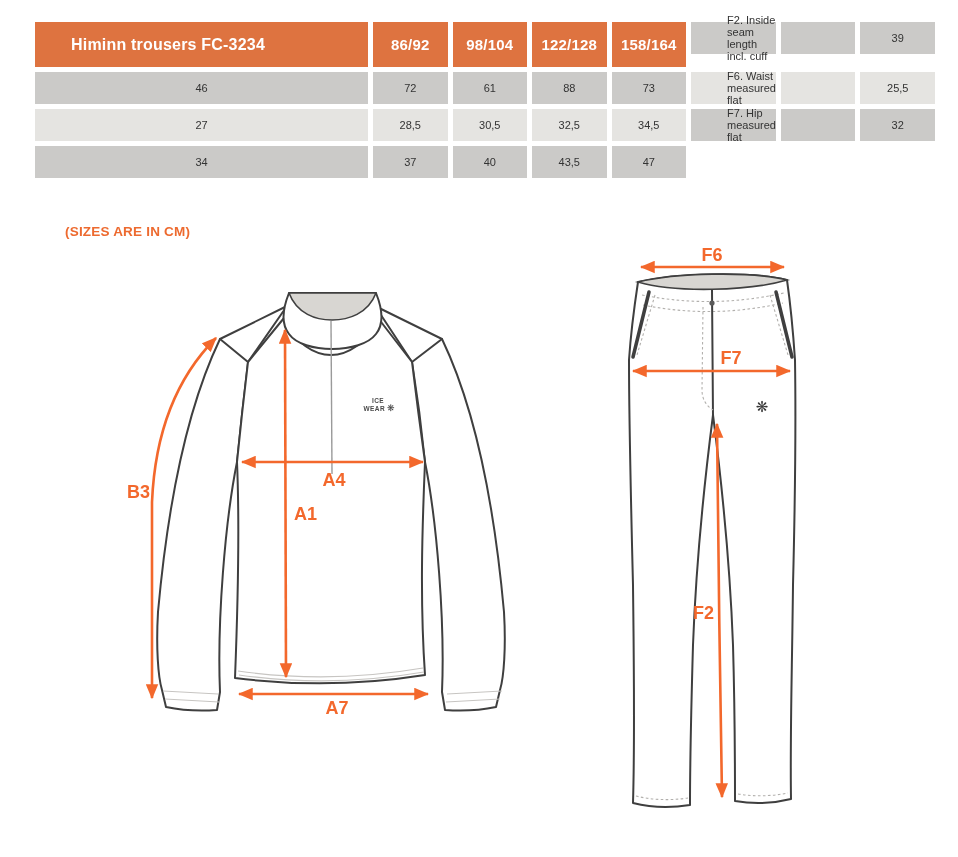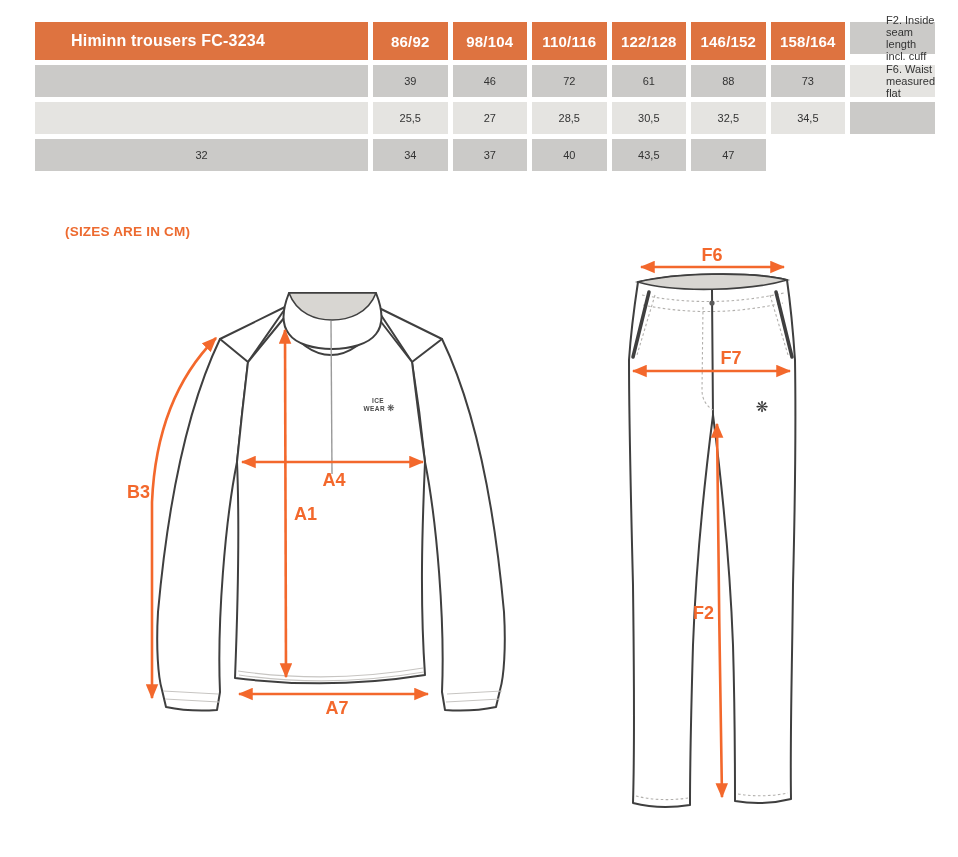--- a/index.html
+++ b/index.html
@@ -10,21 +10,21 @@
   .size-table{
     position:absolute;left:35px;top:22px;width:900px;
     display:grid;grid-template-columns:333px repeat(7,1fr);gap:5px;
   }
   .cell{
     display:flex;align-items:center;justify-content:center;
     font-size:11px;color:var(--text-dark);box-sizing:border-box;
   }
   .cell.header{
     background:var(--header-orange);color:#ffffff;font-weight:bold;
-    height:38px;font-size:15px;letter-spacing:.2px;
+    height:45px;font-size:15px;letter-spacing:.2px;
   }
   .cell.left{justify-content:flex-start;padding-left:36px;}
   .cell.header.left{font-size:16px;}
   .cell.data{height:32px;}
   .cell.dark{background:var(--row-dark);}
   .cell.light{background:var(--row-light);}
   .units-note{
     position:absolute;left:65px;top:224px;font-size:13.5px;font-weight:bold;
     color:var(--note-orange);letter-spacing:.2px;
   }
@@ -47,40 +47,39 @@
   .logomark{fill:#3c3c3c;font-family:"DejaVu Sans",sans-serif;font-size:9px;}
   .snowflake{fill:#3a3a3a;font-family:"DejaVu Sans",sans-serif;font-size:15px;}
 </style>
 </head>
 <body>
 
 <div class="size-table">
     <div class="cell header left">Himinn trousers FC-3234</div>
     <div class="cell header">86/92</div>
     <div class="cell header">98/104</div>
-    <div class="cell header">110/116</div>
     <div class="cell header">122/128</div>
-    <div class="cell header">146/152</div>
     <div class="cell header">158/164</div>
     <div class="cell data left dark">F2. Inside seam length incl. cuff</div>
     <div class="cell data dark"></div>
     <div class="cell data dark">39</div>
     <div class="cell data dark">46</div>
     <div class="cell data dark">72</div>
     <div class="cell data dark">61</div>
     <div class="cell data dark">88</div>
     <div class="cell data dark">73</div>
     <div class="cell data left light">F6. Waist measured flat</div>
     <div class="cell data light"></div>
     <div class="cell data light">25,5</div>
     <div class="cell data light">27</div>
     <div class="cell data light">28,5</div>
     <div class="cell data light">30,5</div>
     <div class="cell data light">32,5</div>
     <div class="cell data light">34,5</div>
+    <div class="cell data left dark">F7. Hip measured flat</div>
     <div class="cell data dark"></div>
     <div class="cell data dark">32</div>
     <div class="cell data dark">34</div>
     <div class="cell data dark">37</div>
     <div class="cell data dark">40</div>
     <div class="cell data dark">43,5</div>
     <div class="cell data dark">47</div>
   </div>
 
 <div class="units-note">(SIZES ARE IN CM)</div>

